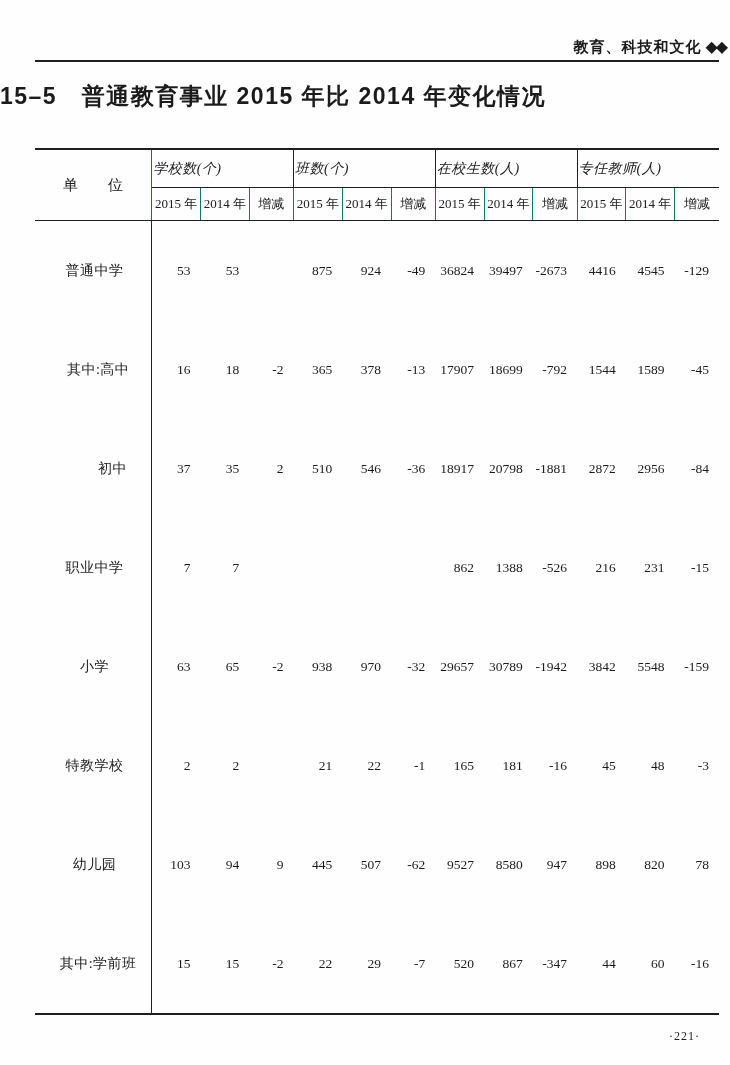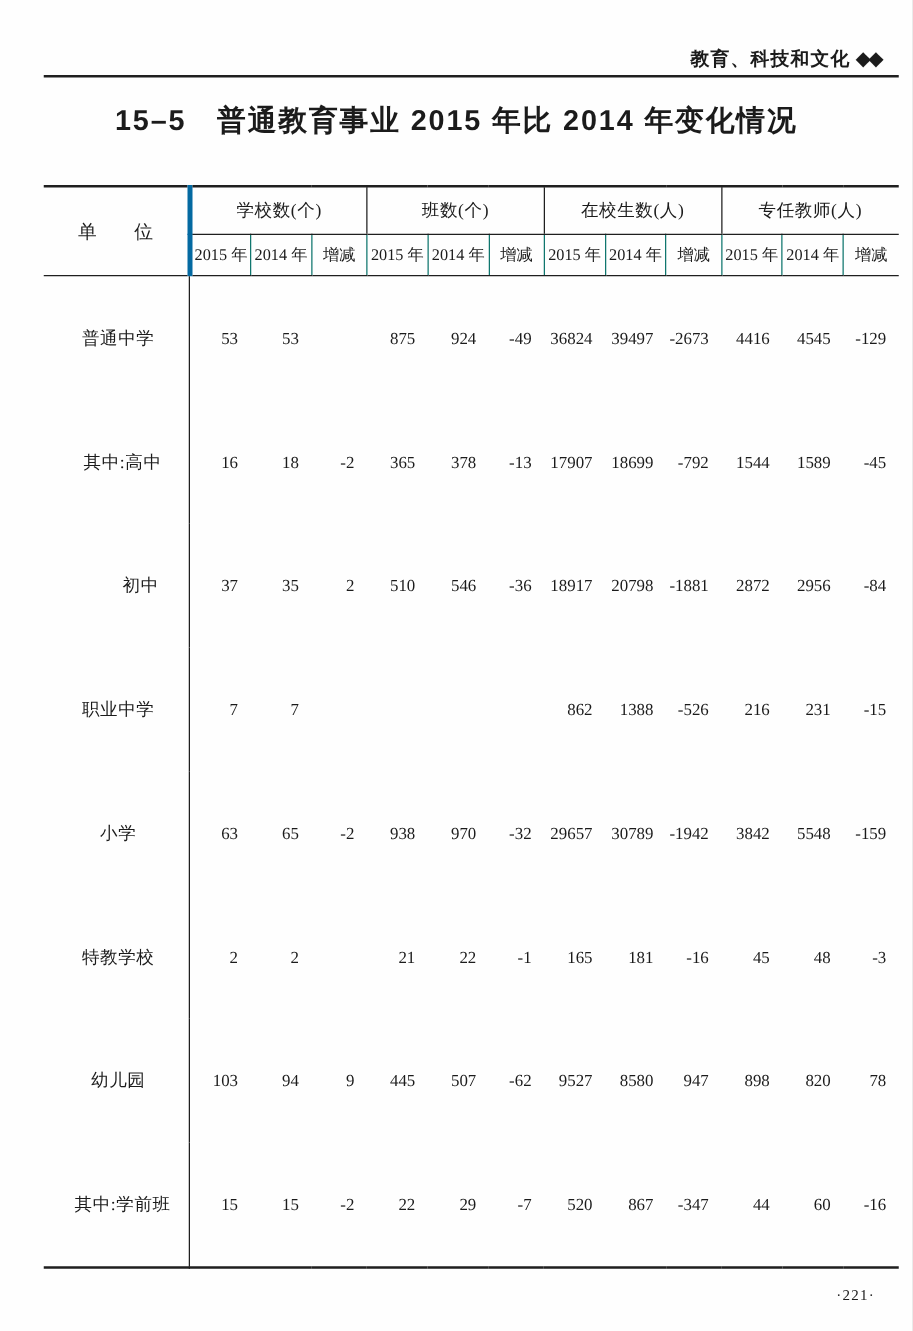--- a/index.html
+++ b/index.html
@@ -11,21 +11,21 @@
     background: #fefefe;
     color: #1b1b1b;
     font-family: "Liberation Serif", "DejaVu Serif", serif;
     overflow: hidden;
   }
 
   
   .running-head {
     position: absolute;
     top: 37px;
-    right: 25px;
+    right: 4px;
     font-family: "Liberation Sans", "DejaVu Sans", sans-serif;
     font-size: 15px;
     font-weight: 600;
     letter-spacing: 1px;
     white-space: nowrap;
   }
   .running-head .diamonds {
     font-size: 16px;
     letter-spacing: -2px;
     margin-left: 4px;
@@ -39,21 +39,21 @@
     height: 2px;
     background: #1f1f1f;
   }
 
   
   .page-title {
     position: absolute;
     top: 81px;
     left: 0;
     width: 100%;
-    text-align: center;
+    text-align: left;
     font-family: "Liberation Sans", "DejaVu Sans", sans-serif;
     font-size: 23px;
     font-weight: bold;
     letter-spacing: 1.5px;
     white-space: nowrap;
   }
 
   
   .table-wrap { position: absolute; left: 35px; top: 148px; }
   table.stats {
@@ -62,34 +62,35 @@
     width: 684px;
     border-top: 2.5px solid #1f1f1f;
     border-bottom: 2px solid #1f1f1f;
   }
   col.c-unit { width: 116px; }
   col.c-y    { width: 48.5px; }
   col.c-d    { width: 44px; }
 
   th { font-weight: normal; }
   th.unit-hd {
-    border-right: 4px solid #0369a1;
+    border-right: 1px solid #0369a1;
     border-bottom: 1.5px solid #1f1f1f;
     font-size: 15px;
     text-align: center;
     vertical-align: middle;
   }
   th.grp-hd {
     border-left: 1px solid #1f1f1f;
     border-bottom: 1px solid #1f1f1f;
     height: 35px;
     font-size: 14px;
-    text-align: center;
+    text-align: left;
     vertical-align: middle;
     letter-spacing: 0.5px;
+    font-style: italic;
   }
   tr.subrow th {
     border-left: 1px solid #0f766e;
     border-bottom: 1.5px solid #1f1f1f;
     height: 30px;
     font-size: 13px;
     text-align: center;
     vertical-align: middle;
     white-space: nowrap;
   }

